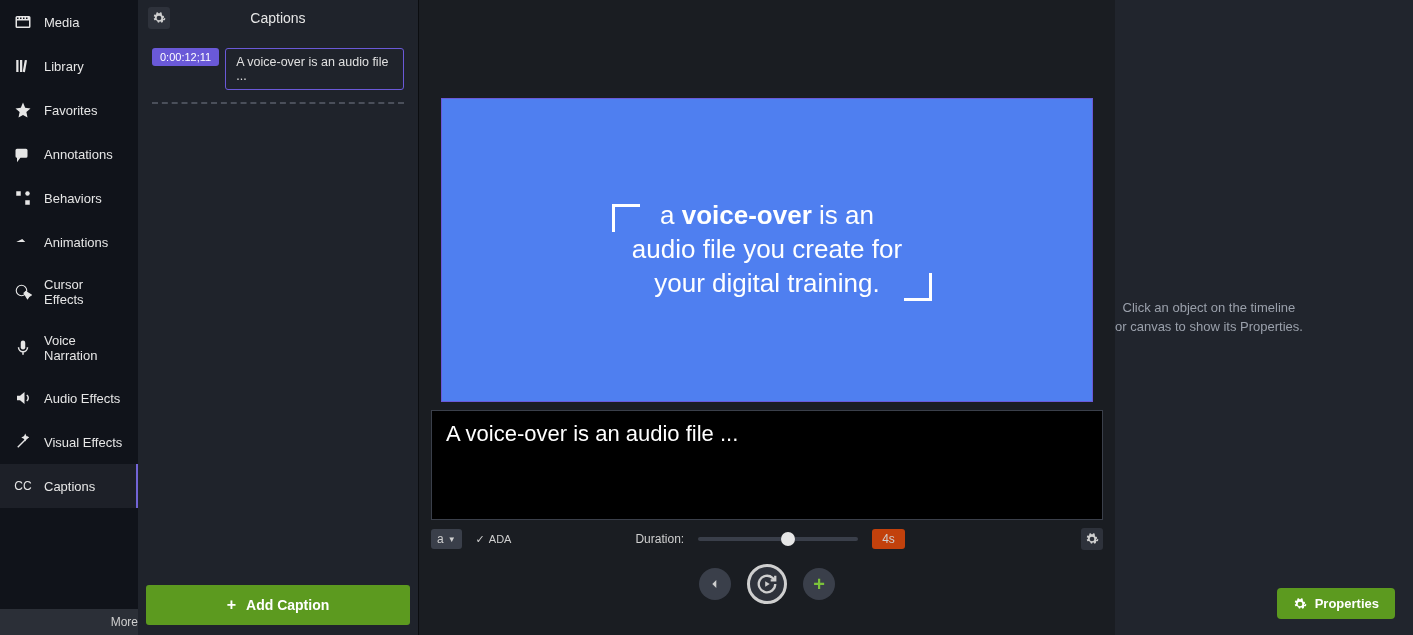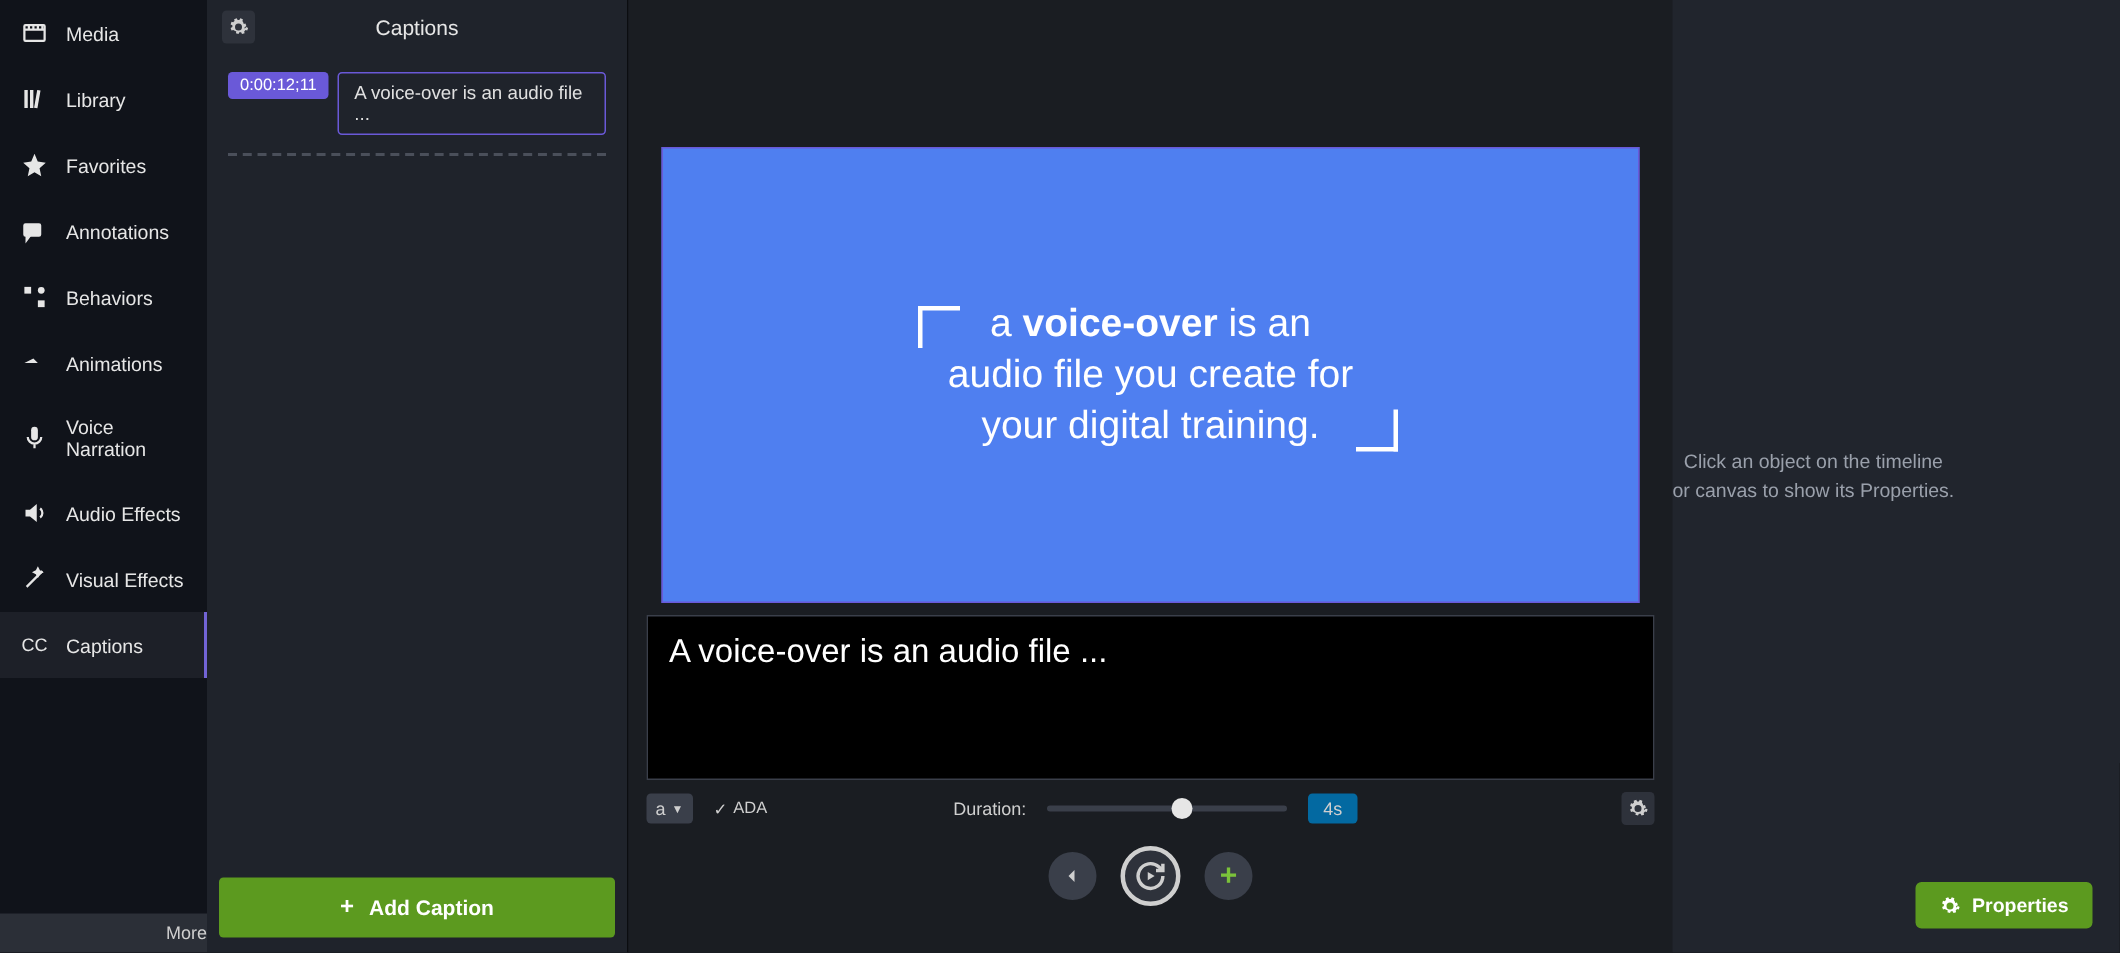--- a/index.html
+++ b/index.html
@@ -179,21 +179,21 @@
   background:#3a3f4a;
   position:relative;
   border-radius:2px;
 }
 .slider-thumb {
   position:absolute; left:52%; top:-5px;
   width:14px; height:14px; border-radius:50%;
   background:#e6e6e6;
 }
 .dur-val {
-  background:#0369a1;
+  background:#c2410c;
   padding:3px 10px;
   border-radius:3px;
   font-size:12px;
 }
 .ctrl-gear { margin-left:auto; cursor:pointer; width:22px; height:22px; display:flex;align-items:center;justify-content:center; background:#2e323b; border-radius:3px;}
 
 .playback-row {
   display:flex;
   gap:16px;
   align-items:center;
@@ -290,20 +290,29 @@
   <div class="sidebar-item">
     <span class="icon">
         <svg width="18" height="18" viewBox="0 0 24 24" fill="currentColor">
           <path d="M3 12h12l-4-4m4 4l-4 4"></path>
         </svg>
       </span>
     <span>Animations</span>
   </div>
   <div class="sidebar-item">
     <span class="icon">
+        <svg width="18" height="18" viewBox="0 0 24 24" fill="none" stroke="currentColor" stroke-width="1.5">
+          <circle cx="10" cy="10" r="7"></circle>
+          <path d="M13 13l5 8 2-3 3-2-8-5" fill="currentColor"></path>
+        </svg>
+      </span>
+    <span>Cursor Effects</span>
+  </div>
+  <div class="sidebar-item">
+    <span class="icon">
         <svg width="18" height="18" viewBox="0 0 24 24" fill="currentColor">
           <rect x="9" y="2" width="6" height="12" rx="3"></rect>
           <path d="M6 11a6 6 0 0012 0M12 17v4" stroke="currentColor" stroke-width="2" fill="none"></path>
         </svg>
       </span>
     <span>Voice Narration</span>
   </div>
   <div class="sidebar-item">
     <span class="icon">
         <svg width="18" height="18" viewBox="0 0 24 24" fill="currentColor">

